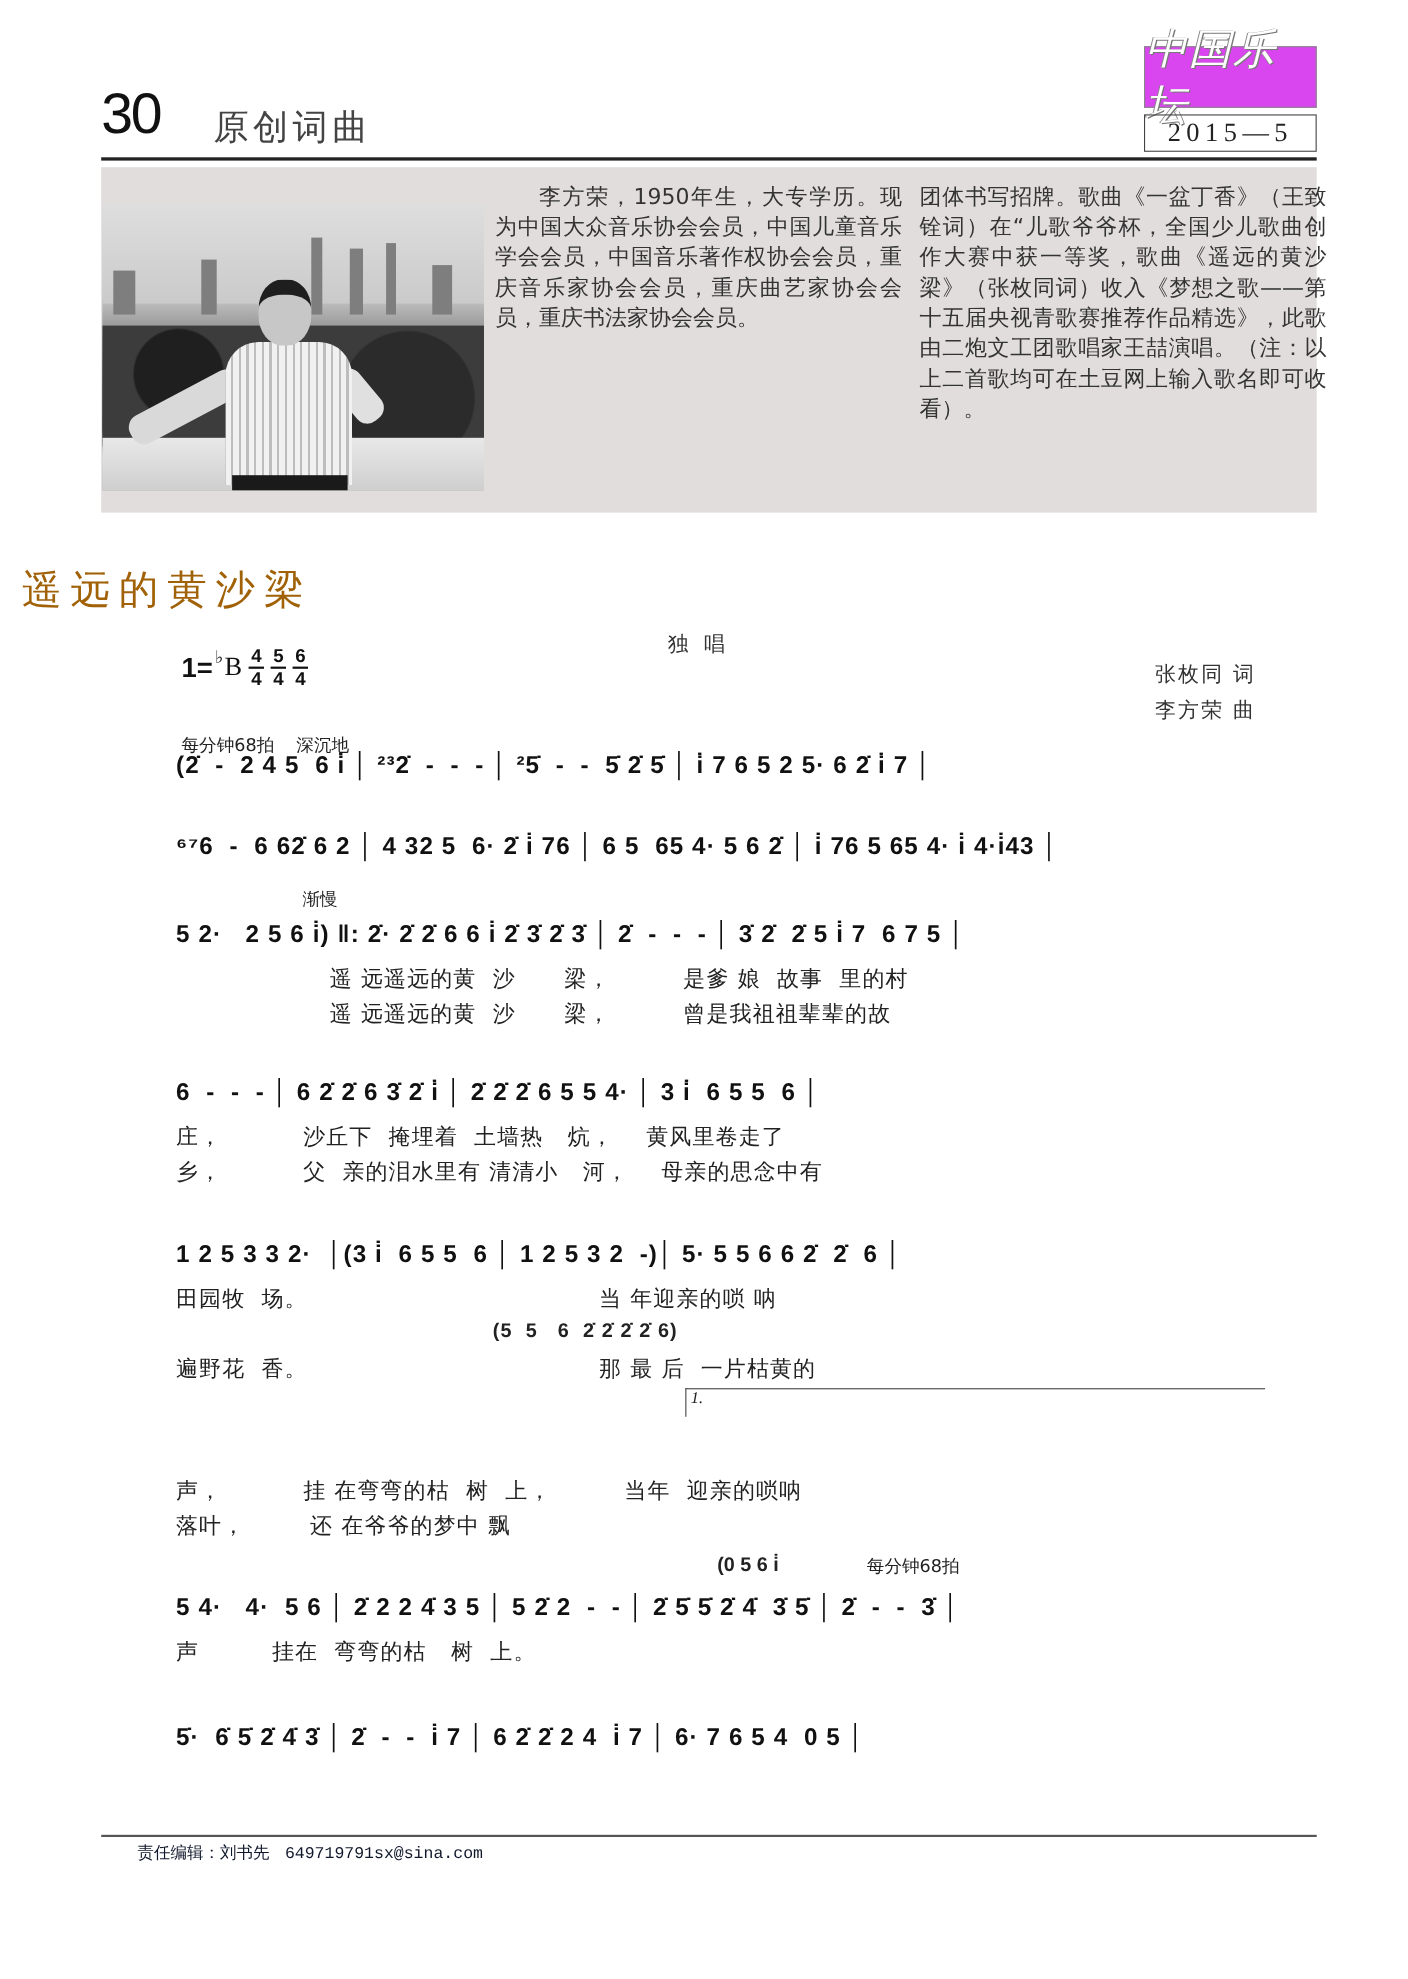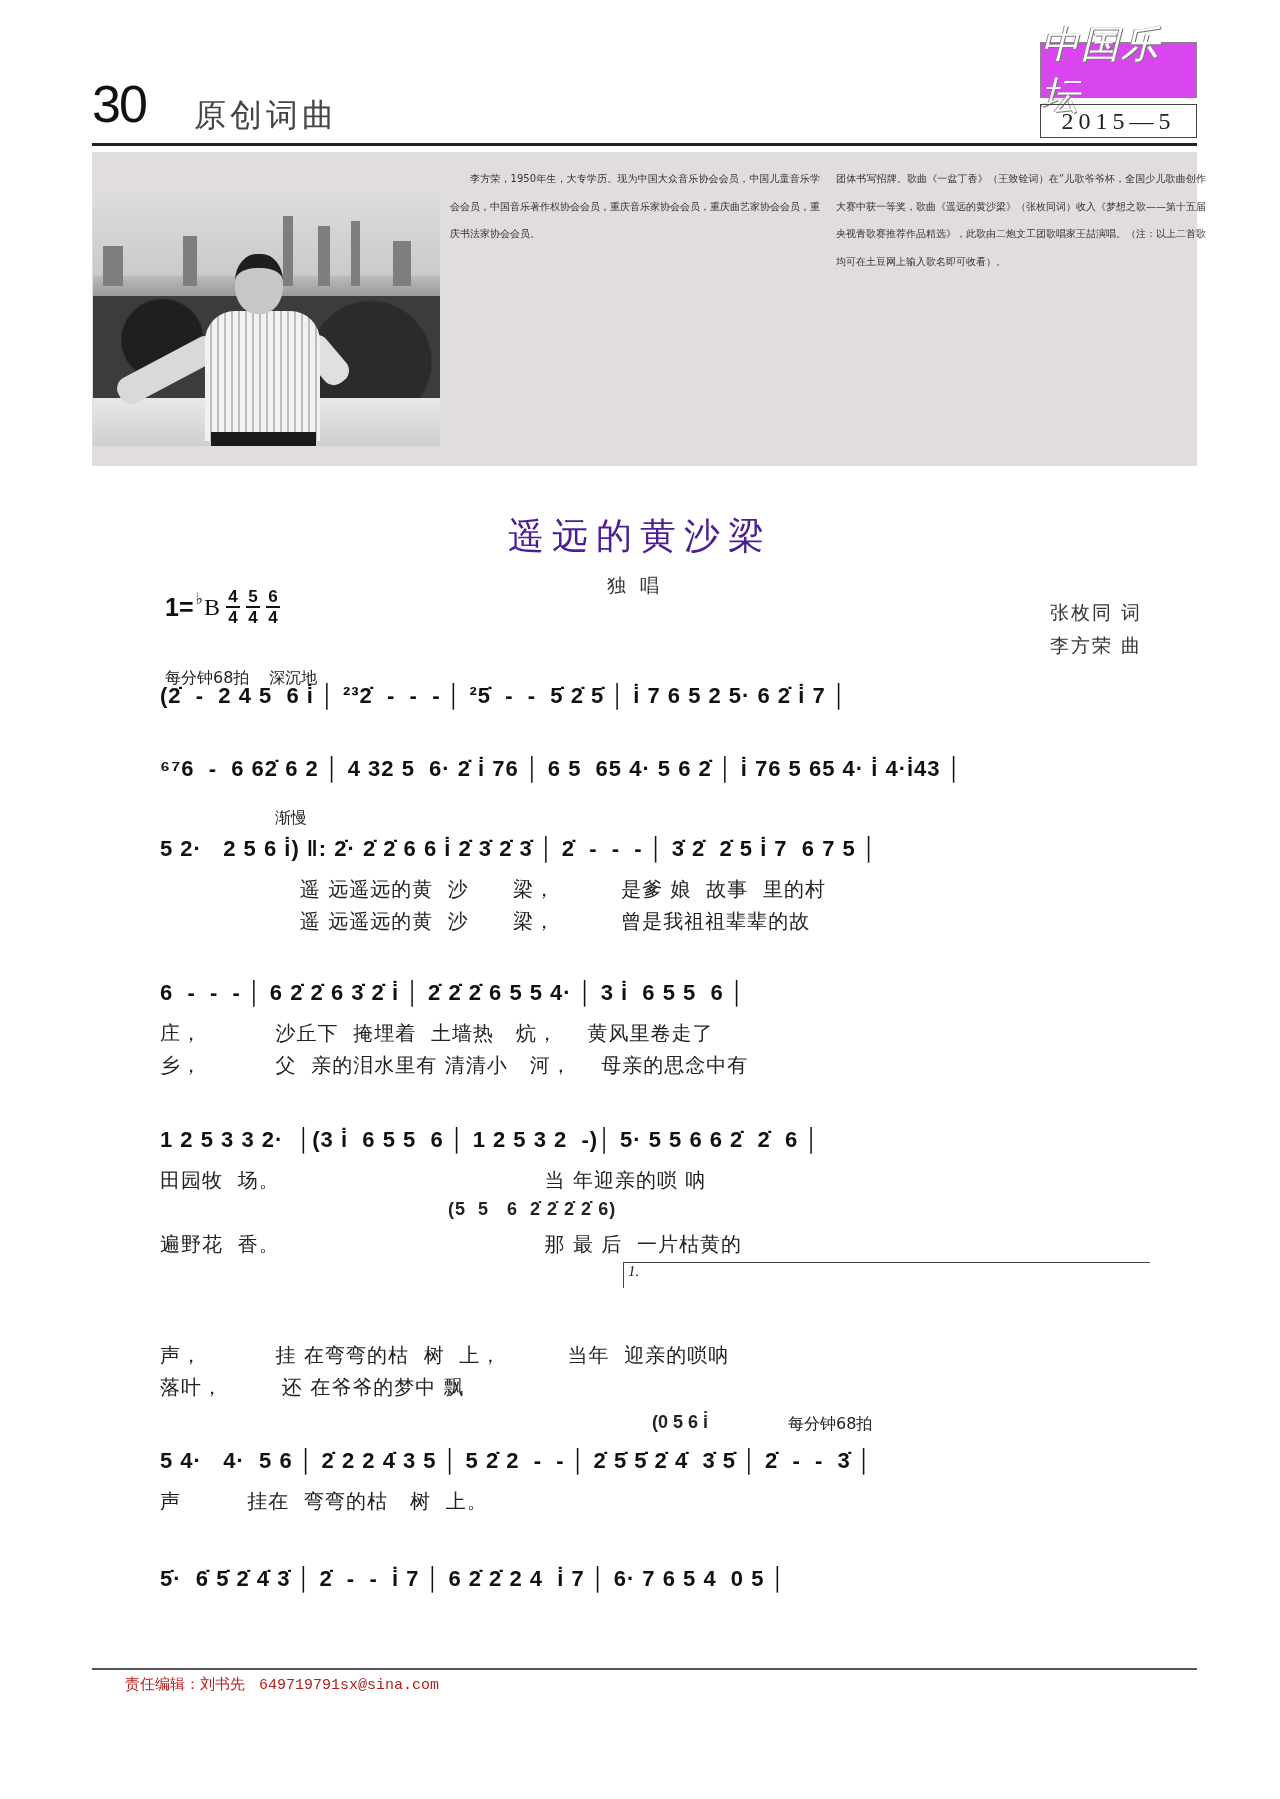--- a/index.html
+++ b/index.html
@@ -21,28 +21,28 @@
   .bio-photo .sky { position: absolute; left: 0; top: 0; width: 100%; height: 90px; background: linear-gradient(#dedede, #cacaca); }
   .bio-photo .bld { position: absolute; bottom: 150px; background: #7e7e7e; }
   .bio-photo .foliage { position: absolute; left: 0; top: 110px; width: 100%; height: 110px; background: radial-gradient(circle at 20% 40%, #1f1f1f 0 40px, transparent 42px), radial-gradient(circle at 80% 60%, #2b2b2b 0 60px, transparent 62px), #3c3c3c; }
   .bio-photo .rail { position: absolute; left: 0; bottom: 0; width: 100%; height: 48px; background: linear-gradient(#e8e8e8, #cfcfcf); }
   .bio-photo .person-body { position: absolute; left: 112px; top: 125px; width: 115px; height: 130px; background: repeating-linear-gradient(90deg, #f1f1f1 0 5px, #bdbdbd 5px 7px); border-radius: 30px 30px 0 0; }
   .bio-photo .arm-l { position: absolute; left: 20px; top: 170px; width: 110px; height: 28px; background: #d9d9d9; transform: rotate(-28deg); border-radius: 12px; }
   .bio-photo .arm-r { position: absolute; left: 205px; top: 160px; width: 55px; height: 28px; background: #e0e0e0; transform: rotate(50deg); border-radius: 12px; }
   .bio-photo .head { position: absolute; left: 142px; top: 68px; width: 48px; height: 60px; background: #c7c7c7; border-radius: 45%; border-top: 14px solid #1e1e1e; }
   .bio-photo .pants { position: absolute; left: 118px; bottom: 0; width: 105px; height: 14px; background: #1a1a1a; }
 
-  .bio-col { position: absolute; top: 165px; width: 370px; font-family: "DejaVu Sans", sans-serif; font-size: 10px; line-height: 27.6px; color: #333; text-align: justify; }
+  .bio-col { position: absolute; top: 165px; width: 370px; font-family: "DejaVu Sans", sans-serif; font-size: 20px; line-height: 27.6px; color: #333; text-align: justify; }
   .bio-col p { text-indent: 2em; }
   .bio-col p.noindent { text-indent: 0; }
   .bio-col.c1 { left: 450px; }
   .bio-col.c2 { left: 836px; }
 
   
-  .song-title { position: absolute; left: 0; width: 1280px; top: 512px; text-align: center; font-family: "DejaVu Serif", serif; font-size: 36px; letter-spacing: 8px; color: #4c1d95; }
+  .song-title { position: absolute; left: 0; width: 1280px; top: 512px; text-align: left; font-family: "DejaVu Serif", serif; font-size: 36px; letter-spacing: 8px; color: #a16207; padding-left: 20px; }
   .song-sub { position: absolute; left: 0; width: 1280px; top: 573px; text-align: center; font-family: "DejaVu Serif", serif; font-size: 19px; letter-spacing: 14px; color: #333; }
   .key-sig { position: absolute; left: 165px; top: 588px; font-family: "Liberation Sans", sans-serif; font-weight: bold; font-size: 25px; color: #111; display: flex; align-items: center; }
   .key-sig .flat { font-size: 16px; position: relative; top: -9px; margin: 0 1px 0 2px; font-weight: normal; }
   .key-sig .keyB { font-family: "Liberation Serif", serif; font-weight: normal; font-size: 24px; margin-right: 6px; }
   .frac { display: inline-flex; flex-direction: column; align-items: center; margin-right: 6px; font-size: 17px; line-height: 17px; }
   .frac .bar { width: 14px; height: 2px; background: #111; margin: 1px 0; }
   .tempo { position: absolute; left: 165px; top: 668px; font-size: 16px; color: #222; }
   .tempo span + span { margin-left: 20px; }
   .credit { position: absolute; right: 138px; font-family: "DejaVu Serif", serif; font-size: 19px; color: #333; letter-spacing: 2px; }
   .credit.lyr { top: 600px; }
@@ -51,21 +51,21 @@
   
   .sys { position: absolute; left: 160px; width: 990px; height: 60px; }
   .notes { position: absolute; left: 0; top: 0; font-family: "Liberation Sans", sans-serif; font-weight: bold; font-size: 22px; color: #111; letter-spacing: 1px; white-space: pre; }
   .lyric { position: absolute; left: 0; font-family: "DejaVu Serif", serif; font-size: 20px; color: #222; white-space: pre; letter-spacing: 1px; }
   .annot { position: absolute; font-size: 16px; color: #222; font-family: "DejaVu Sans", sans-serif; }
   .volta { position: absolute; border-top: 1.5px solid #444; border-left: 1.5px solid #444; height: 26px; }
   .volta span { position: absolute; left: 4px; top: 0; font-family: "Liberation Serif", serif; font-style: italic; font-size: 15px; }
 
   
   .footer-rule { position: absolute; left: 92px; top: 1668px; width: 1105px; height: 2px; background: #555; }
-  .footer { position: absolute; left: 125px; top: 1675px; font-family: "DejaVu Serif", serif; font-size: 15px; color: #b91c1c; }
+  .footer { position: absolute; left: 125px; top: 1675px; font-family: "DejaVu Serif", serif; font-size: 15px; color: #0f172a; }
   .footer .email { font-family: "Liberation Mono", monospace; margin-left: 14px; }
 </style>
 </head>
 <body>
 
 <div class="page-num">30</div>
 <div class="section-title">原创词曲</div>
 <div class="mag-logo">
     <span>中国乐坛</span>
   </div>

